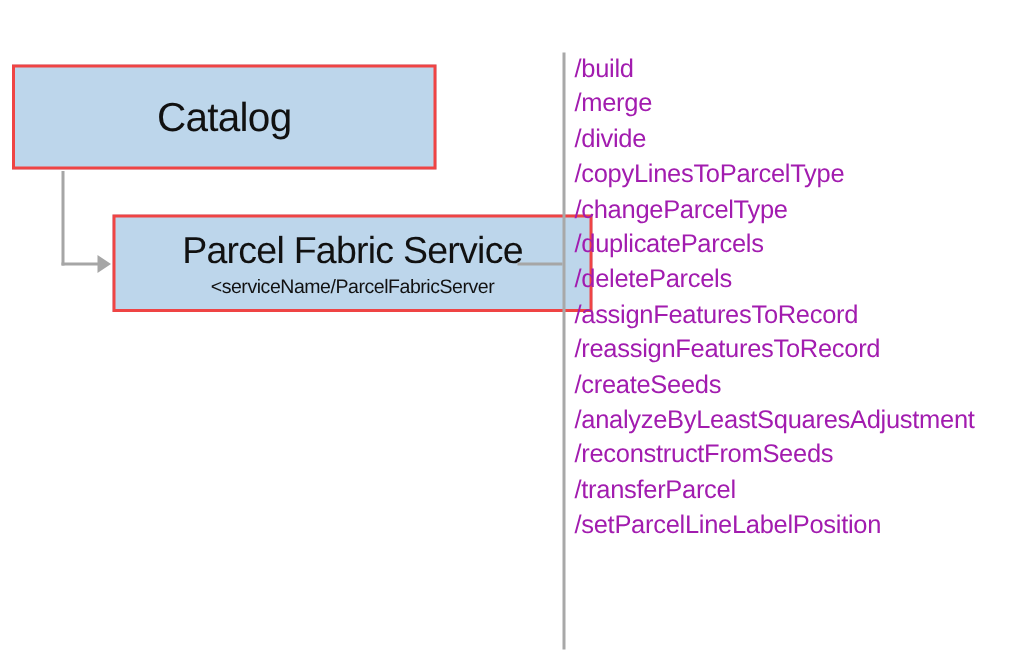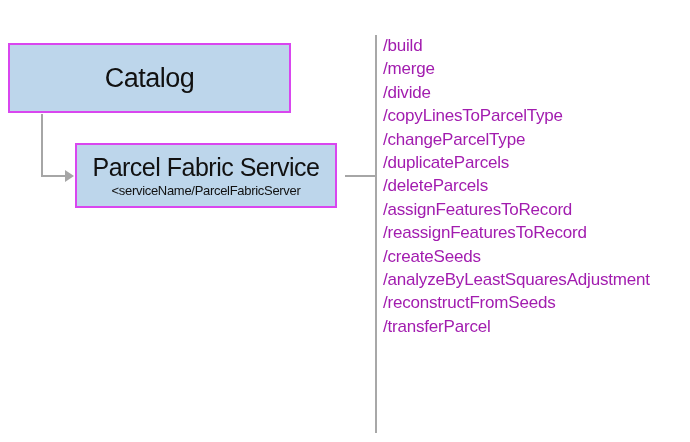--- a/index.html
+++ b/index.html
@@ -12,37 +12,37 @@
     position: relative;
     width: 690px;
     height: 442px;
     background: #ffffff;
     overflow: hidden;
   }
   .node-box {
     position: absolute;
     box-sizing: border-box;
     background: #bdd6eb;
-    border: 2px solid #d946ef;
+    border: 2px solid #ef4444;
     display: flex;
     flex-direction: column;
     align-items: center;
     justify-content: center;
     text-align: center;
   }
   #catalog-box {
     left: 8px;
     top: 43px;
     width: 283px;
     height: 70px;
   }
   #service-box {
     left: 75px;
     top: 143px;
-    width: 262px;
+    width: 320px;
     height: 65px;
   }
   .node-title {
     color: #111111;
     font-size: 27px;
     line-height: 30px;
     letter-spacing: -0.5px;
     white-space: nowrap;
   }
   #service-box .node-title {
@@ -156,15 +156,16 @@
 
       <li>/createSeeds</li>
 
       <li>/analyzeByLeastSquaresAdjustment</li>
 
 
       <li>/reconstructFromSeeds</li>
 
       <li>/transferParcel</li>
 
+      <li>/setParcelLineLabelPosition</li>
     </ul>
 
 </div>
 
 </body></html>

